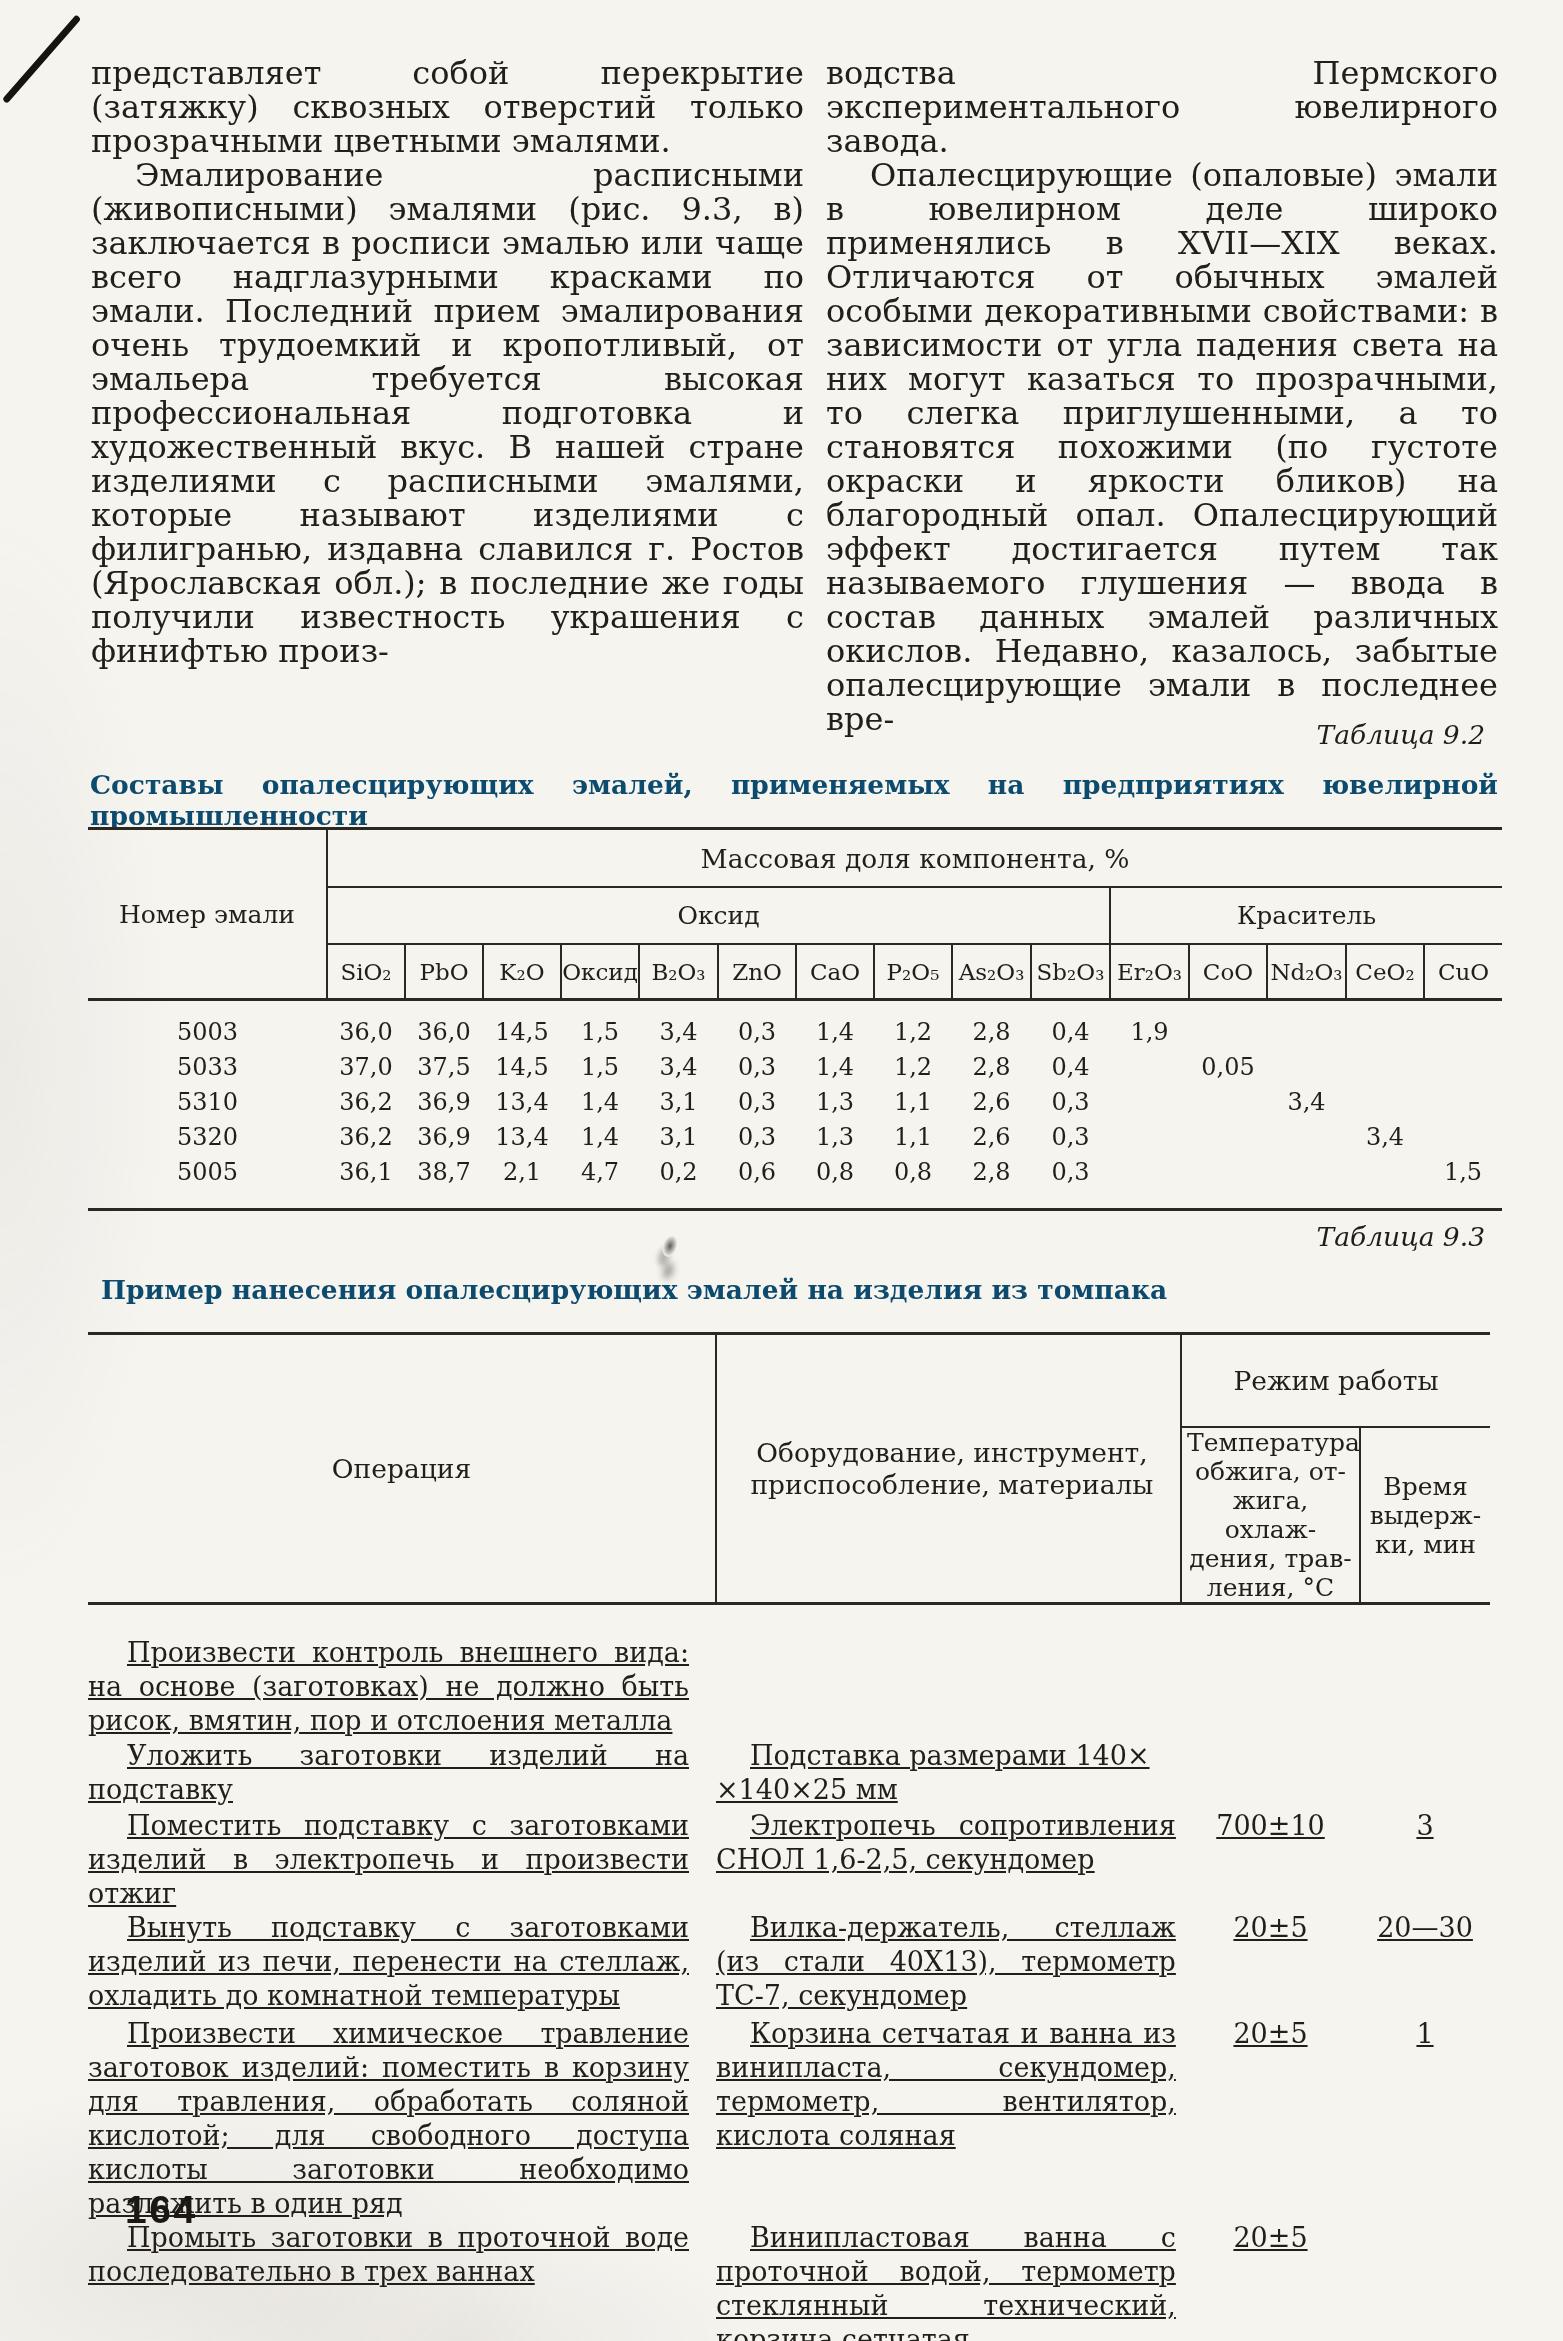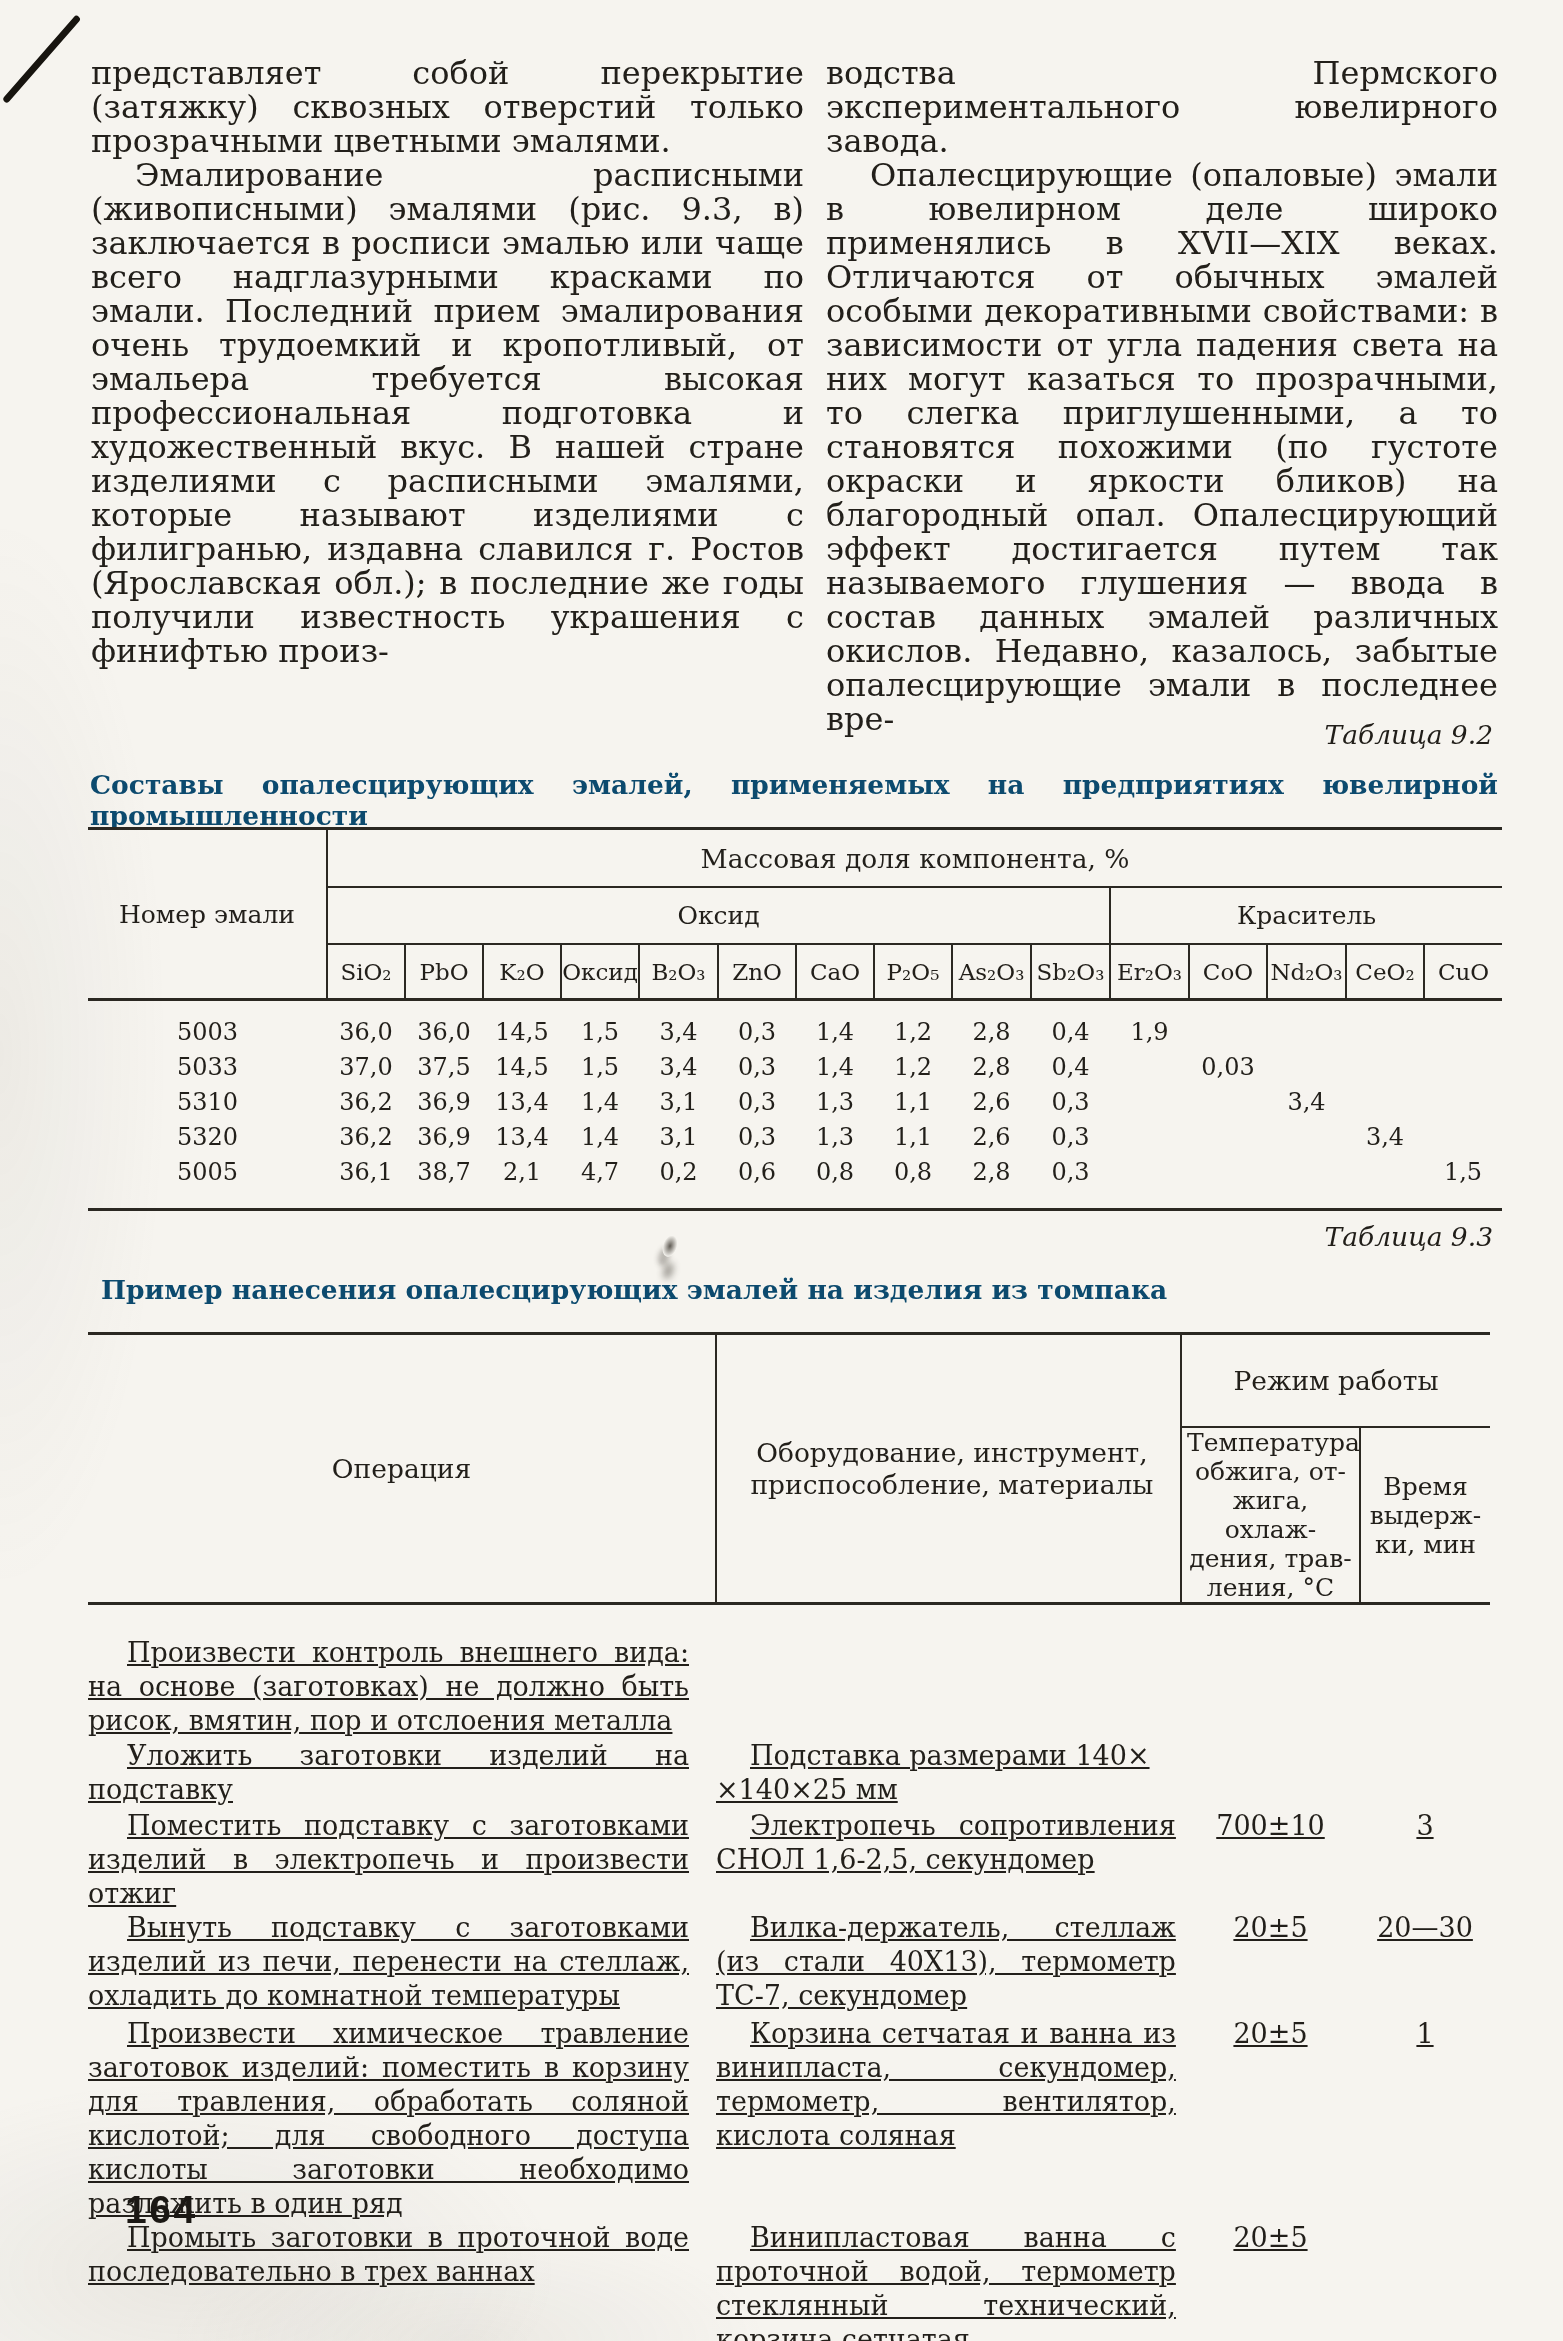--- a/index.html
+++ b/index.html
@@ -19,21 +19,21 @@
     transform:rotate(18deg);
     box-shadow:6px 24px 7.7px -2.6px rgba(45,40,32,.45), -2.6px 12px 5.1px -1.7px rgba(45,40,32,.3);
   }
   
   .cols{position:absolute;left:91px;top:56px;width:1408px;display:flex;gap:22px;}
   .col-l{width:713px;}
   .col-r{width:672px;}
   .cols p{margin:0;font-size:32px;line-height:34px;text-align:justify;}
   .cols p.indent{text-indent:44px;}
   
-  .tbl-label{position:absolute;right:71px;font-style:italic;font-size:26.5px;color:#211e19;}
+  .tbl-label{position:absolute;right:79px;font-style:italic;font-size:26.5px;color:#211e19;}
   .lbl-92{top:719px;}
   .lbl-93{top:1221px;}
   .tbl-caption{position:absolute;font-weight:bold;font-size:26.5px;color:#0c4a6e;}
   .cap-92{left:90px;top:769px;width:1408px;text-align:justify;text-align-last:justify;}
   .cap-93{left:101px;top:1274px;}
   
   .t92{position:absolute;left:88px;top:827px;width:1409px;border-collapse:collapse;table-layout:fixed;
        border-top:3.4px solid #2b2822;border-bottom:3.4px solid #2b2822;}
   .t92 th{font-weight:normal;padding:0;text-align:center;vertical-align:middle;}
   .t92 thead{border-bottom:3.4px solid #2b2822;}
@@ -167,21 +167,21 @@
       <td>37,5</td>
       <td>14,5</td>
       <td>1,5</td>
       <td>3,4</td>
       <td>0,3</td>
       <td>1,4</td>
       <td>1,2</td>
       <td>2,8</td>
       <td>0,4</td>
       <td></td>
-      <td>0,03</td>
+      <td>0,05</td>
       <td></td>
       <td></td>
       <td></td>
     </tr>
     <tr>
       <td>5310</td>
       <td>36,2</td>
       <td>36,9</td>
       <td>13,4</td>
       <td>1,4</td>

